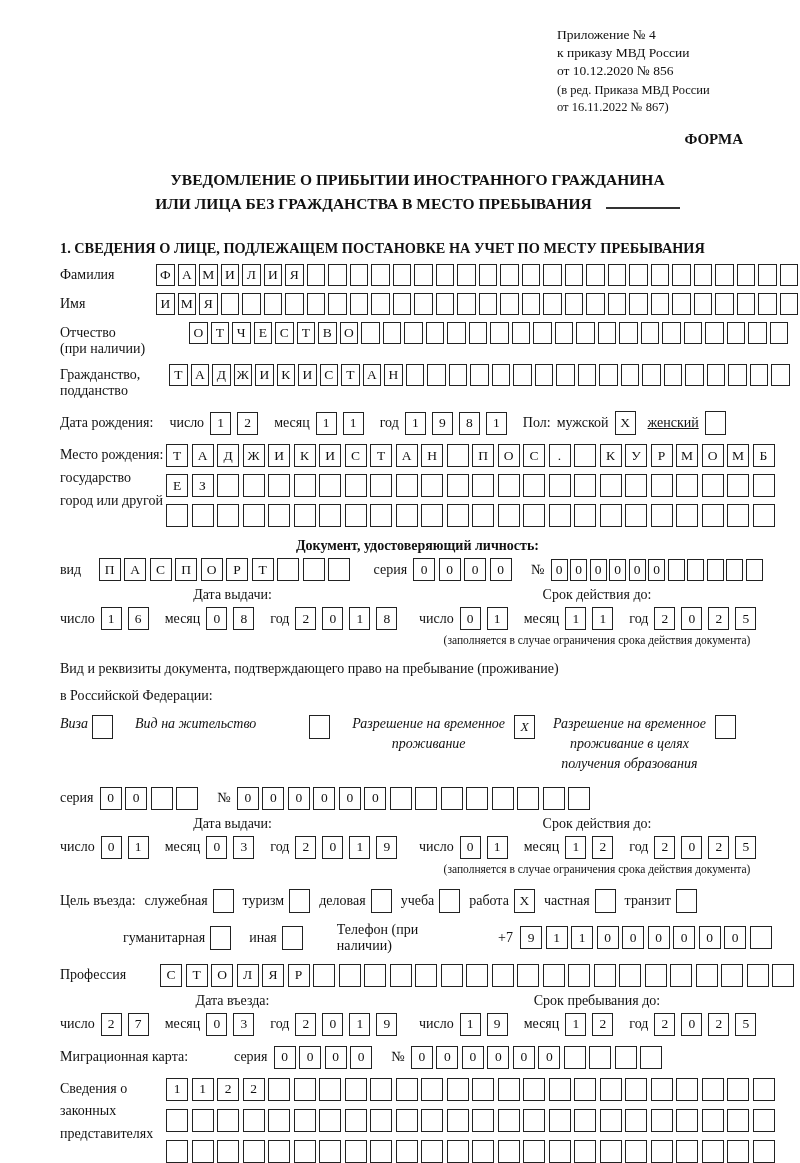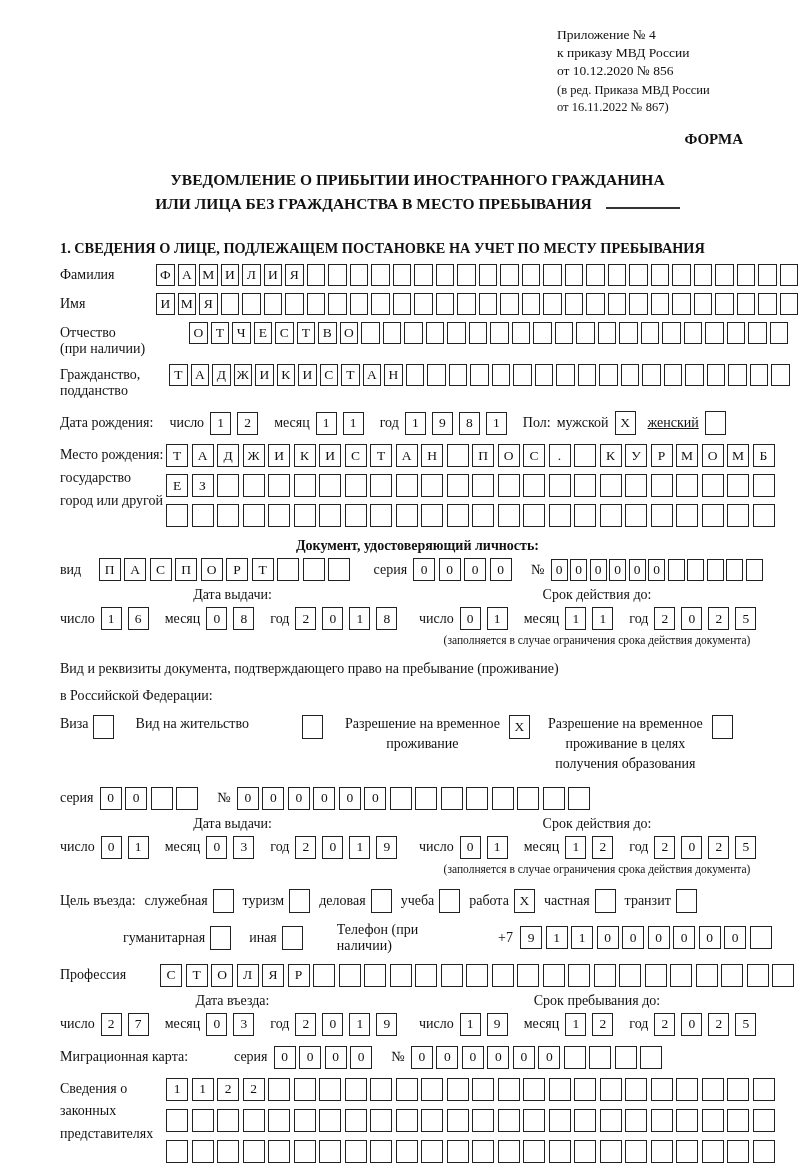--- a/index.html
+++ b/index.html
@@ -41,21 +41,21 @@
   .twocol { display:flex; margin-top:6px; }
   .tc-l { width:345px; flex:none; }
   .tc-r { flex:1; padding-left:14px; }
   .dhead { text-align:center; font-size:14px; }
   .dline { display:flex; align-items:center; margin-top:4px; }
   .dline .dl { font-size:14px; margin-right:6px; }
   .dline .dl + .cells { margin-right:10px; }
   .note { font-size:11.5px; text-align:center; margin-top:4px; }
 
   .intro { font-size:14px; margin-top:10px; line-height:1.9; }
-  .opts { display:flex; align-items:flex-start; margin-top:4px; }
+  .opts { display:flex; align-items:flex-start; margin-top:4px;font-style:italic; }
   .opt { display:flex; align-items:flex-start; }
   .optlbl { font-size:14px; line-height:1.45; }
   .optlbl.c { text-align:center; }
   .opt .cells { margin-left:9px; margin-top:1px; }
 
   .purpose { display:flex; align-items:center; margin-top:14px; }
   .popt { display:flex; align-items:center; margin-left:9px; }
   .popt .lbl { margin-right:5px; }
   .purpose2 { display:flex; align-items:center; margin-top:9px; margin-left:63px; }
 

